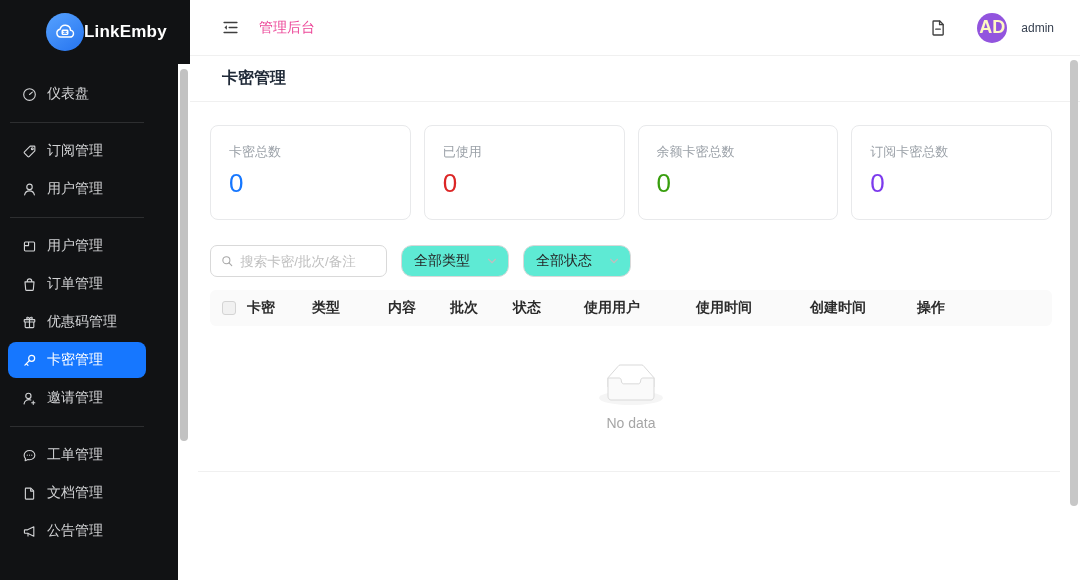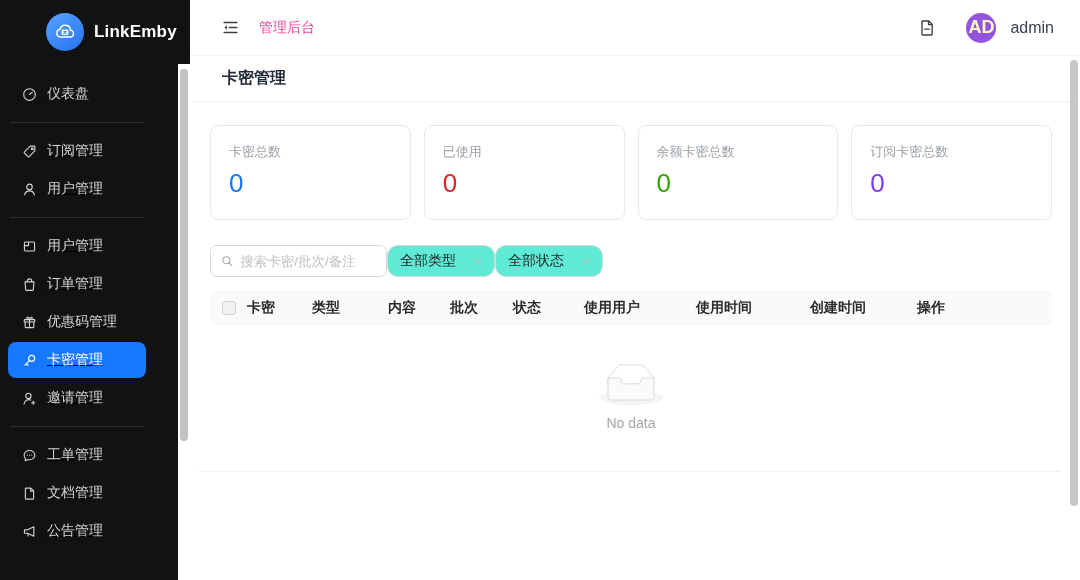--- a/index.html
+++ b/index.html
@@ -2,59 +2,59 @@
 <html><head>
 <meta charset="utf-8">
 <style>
   * { box-sizing: border-box; margin: 0; padding: 0; }
   html,body { width:1080px; height:580px; overflow:hidden; background:#fff;
     font-family:"Liberation Sans","DejaVu Sans",sans-serif; }
   .app { display:flex; width:1080px; height:580px; }
 
   
   .sidebar { position:relative; width:190px; height:580px; background:#111214; flex:0 0 190px; }
-  .logo { height:64px; display:flex; align-items:center; padding-left:46px; gap:10px; }
+  .logo { height:64px; display:flex; align-items:center; padding-left:46px; }
   .logo-badge { width:38px; height:38px; border-radius:50%;
     background:linear-gradient(145deg,#57a2ff,#2574f0); display:flex; align-items:center; justify-content:center; }
   .logo-text { color:#fff; font-size:17px; font-weight:700; letter-spacing:.2px; }
-  .menu { position:absolute; top:64px; left:0; width:154px; bottom:0; padding-top:12px; overflow:hidden;text-decoration:underline; }
+  .menu { position:absolute; top:64px; left:0; width:154px; bottom:0; padding-top:12px; overflow:hidden; }
   .menu-item { height:36px; margin:0 8px 2px; border-radius:8px; display:flex; align-items:center;
     gap:10px; padding-left:14px; color:#d2d3d5; font-size:14px; cursor:pointer; }
   .menu-item svg { flex:0 0 auto; }
   .menu-item.active { background:#1677ff; color:#fff; }
   .menu-div { border:none; border-top:1px solid rgba(255,255,255,.12); margin:10px 10px; }
   .side-scrollgutter { position:absolute; top:64px; right:0; bottom:0; width:12px; background:#fff; }
   .side-scrollthumb { position:absolute; top:5px; left:2px; width:8px; height:372px; background:#c2c2c2; border-radius:4px; }
 
   
   .main { position:relative; flex:1; background:#fff; display:flex; flex-direction:column; }
   .topbar { height:56px; border-bottom:1px solid #f0f0f0; display:flex; align-items:center; padding:0 26px 0 32px; }
   .fold-btn { display:flex; align-items:center; cursor:pointer; margin-right:20px; }
   .breadcrumb { font-size:14px; color:#ec4899; }
   .topbar-right { margin-left:auto; display:flex; align-items:center; gap:14px; }
   .doc-btn { display:flex; align-items:center; cursor:pointer; }
   .avatar { width:30px; height:30px; border-radius:50%; background:#9254de; color:#fef9c3; font-size:18px;
     font-weight:700; display:flex; align-items:center; justify-content:center; margin-left:16px; }
-  .username { font-size:16px; color:#374151; }
+  .username { font-size:12px; color:#374151; }
 
   .titlebar { height:46px; border-bottom:1px solid #f0f0f0; display:flex; align-items:center; padding:0 32px; }
   .page-title { font-size:16px; font-weight:700; color:#1f2937; }
 
   .content { padding:23px 28px 0 20px; flex:1; }
 
   .stats { display:flex; gap:13px; }
   .stat-card { flex:1; height:95px; border:1px solid #e8e9eb; border-radius:8px; padding:17px 18px; background:#fff; }
   .stat-label { font-size:13px; color:#9ba1a8; }
   .stat-value { font-size:26px; margin-top:7px; font-weight:400; }
   .stat-card:nth-child(1) .stat-value { color:#1677ff; }
   .stat-card:nth-child(2) .stat-value { color:#dc2626; }
   .stat-card:nth-child(3) .stat-value { color:#389e0d; }
   .stat-card:nth-child(4) .stat-value { color:#7c3aed; }
 
-  .toolbar { margin-top:25px; display:flex; align-items:center; }
+  .toolbar { margin-top:25px; display:flex; align-items:center; gap:14px; }
   .search-box { width:177px; height:32px; border:1px solid #d9d9d9; border-radius:7px; display:flex;
     align-items:center; padding:0 10px; gap:7px; background:#fff; }
   .search-box input { border:none; outline:none; width:100%; font-size:13.5px; color:#333;
     font-family:"Liberation Sans","DejaVu Sans",sans-serif; }
   .search-box input::placeholder { color:#bfbfbf; }
   .select { width:108px; height:32px; border:1px solid #d9d9d9; border-radius:11px; display:flex;
     align-items:center; justify-content:space-between; padding:0 10px 0 12px; font-size:14px; color:#262626;
     background:#5eead4; cursor:pointer; }
   .toolbar-right { margin-left:auto; display:flex; align-items:center; gap:13px; }
   .btn-primary { height:32px; background:#1677ff; color:#fff; border:none; border-radius:7px;

